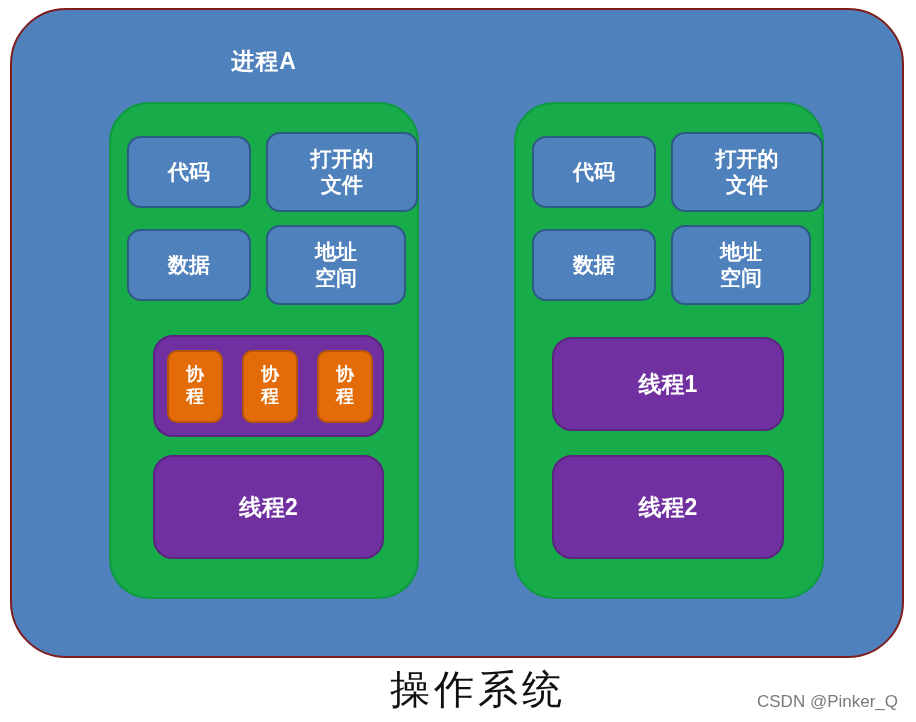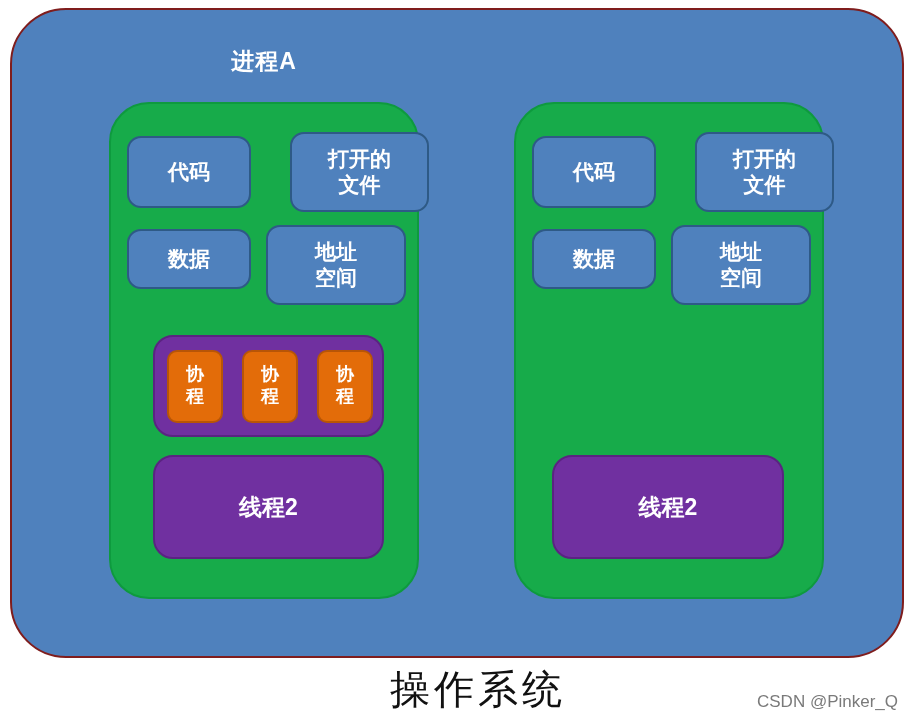--- a/index.html
+++ b/index.html
@@ -30,22 +30,22 @@
   .proc-box.a{left:97px;}
   .proc-box.b{left:502px;}
   .blk{
     position:absolute;border-radius:14px;background:var(--block);
     border:2px solid #2e5a86;box-sizing:border-box;
     display:flex;align-items:center;justify-content:center;
     color:#ffffff;font-size:21px;font-weight:600;text-align:center;
     white-space:pre-line;line-height:1.25;
   }
   .blk.code {left:16px; top:32px; width:124px;height:72px;}
-  .blk.files{left:155px;top:28px; width:139px;height:80px;margin-left:24px;}
-  .blk.data {left:16px; top:125px;width:124px;height:60px;}
+  .blk.files{left:155px;top:28px; width:152px;height:80px;}
+  .blk.data {left:16px; top:125px;width:124px;height:72px;}
   .blk.addr {left:155px;top:121px;width:140px;height:80px;}
   .purple{
     position:absolute;border-radius:20px;background:var(--purple);
     border:2px solid #5a2481;box-sizing:border-box;
     display:flex;align-items:center;justify-content:center;
     color:#ffffff;font-size:23px;font-weight:600;
   }
   .coro-group{
     left:42px;top:231px;width:231px;height:102px;
     justify-content:flex-start;gap:19px;padding-left:12px;
@@ -101,20 +101,21 @@
     </div>
 
     <div class="proc-box b">
       <div class="blk code">代码</div>
       <div class="blk files">打开的
 文件</div>
       <div class="blk data">数据</div>
       <div class="blk addr">地址
 空间</div>
 
+      <div class="purple thread-b1">线程1</div>
       <div class="purple thread-b2">线程2</div>
     </div>
 
   </div>
 
   <div class="os-label">操作系统</div>
   <div class="watermark">CSDN @Pinker_Q</div>
 </div>
 
 </body></html>

